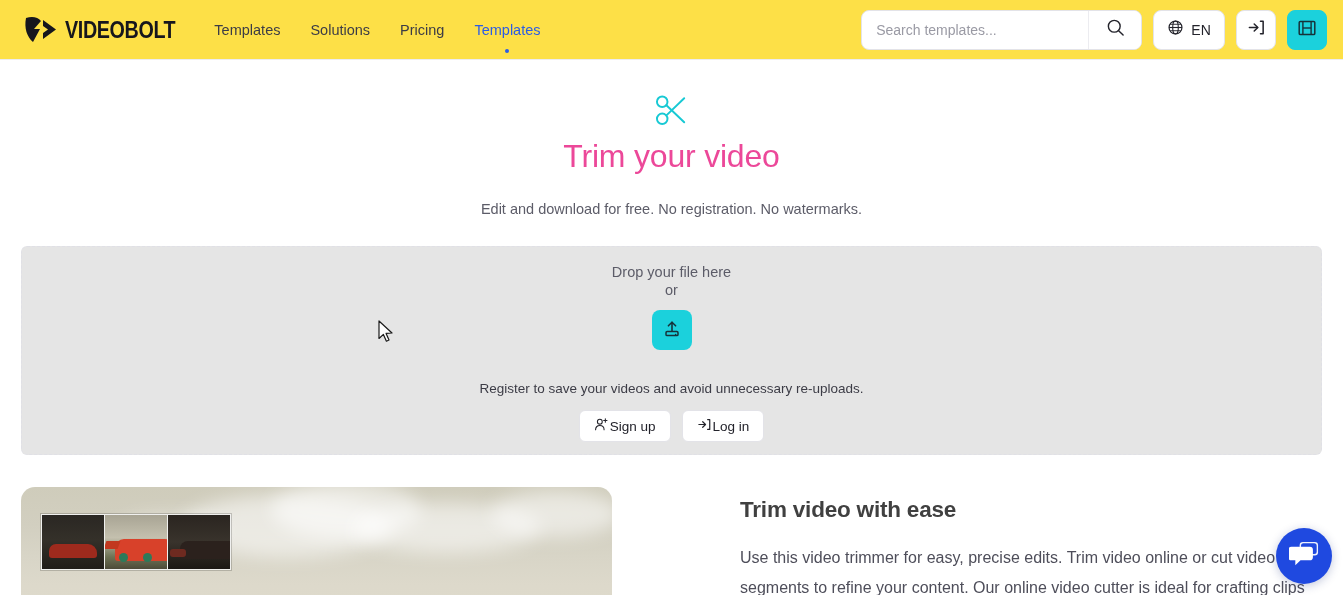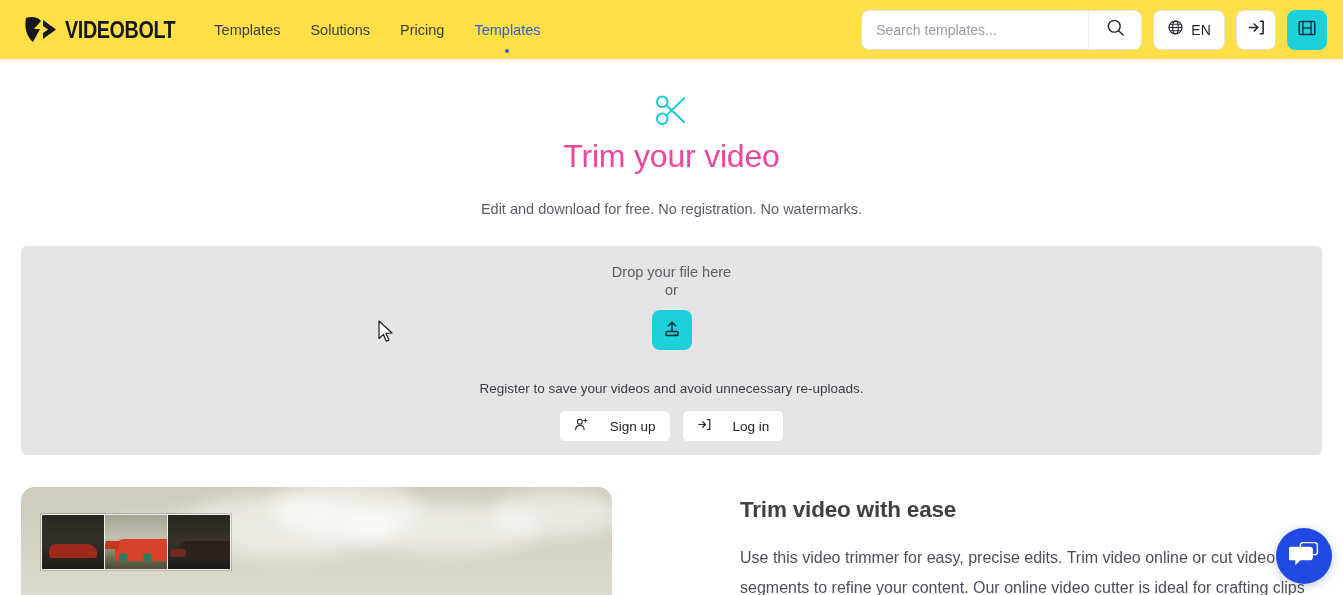--- a/index.html
+++ b/index.html
@@ -154,21 +154,21 @@
     cursor: pointer;
     border: none;
   }
   .register-note {
     margin-top: 31px;
     font-size: 13.5px;
     color: #3c3c46;
   }
   .auth-row { margin-top: 14px; display: flex; gap: 11px; }
   .auth-btn {
-    display: flex; align-items: center; gap: 21px;
+    display: flex; align-items: center; gap: 1px;
     height: 32px;
     padding: 0 14px;
     border: 1px solid #e3e3e8;
     border-radius: 6px;
     background: #fff;
     font-size: 13.5px;
     color: #23232b;
     cursor: pointer;
     font-family: "Liberation Sans", sans-serif;
   }

